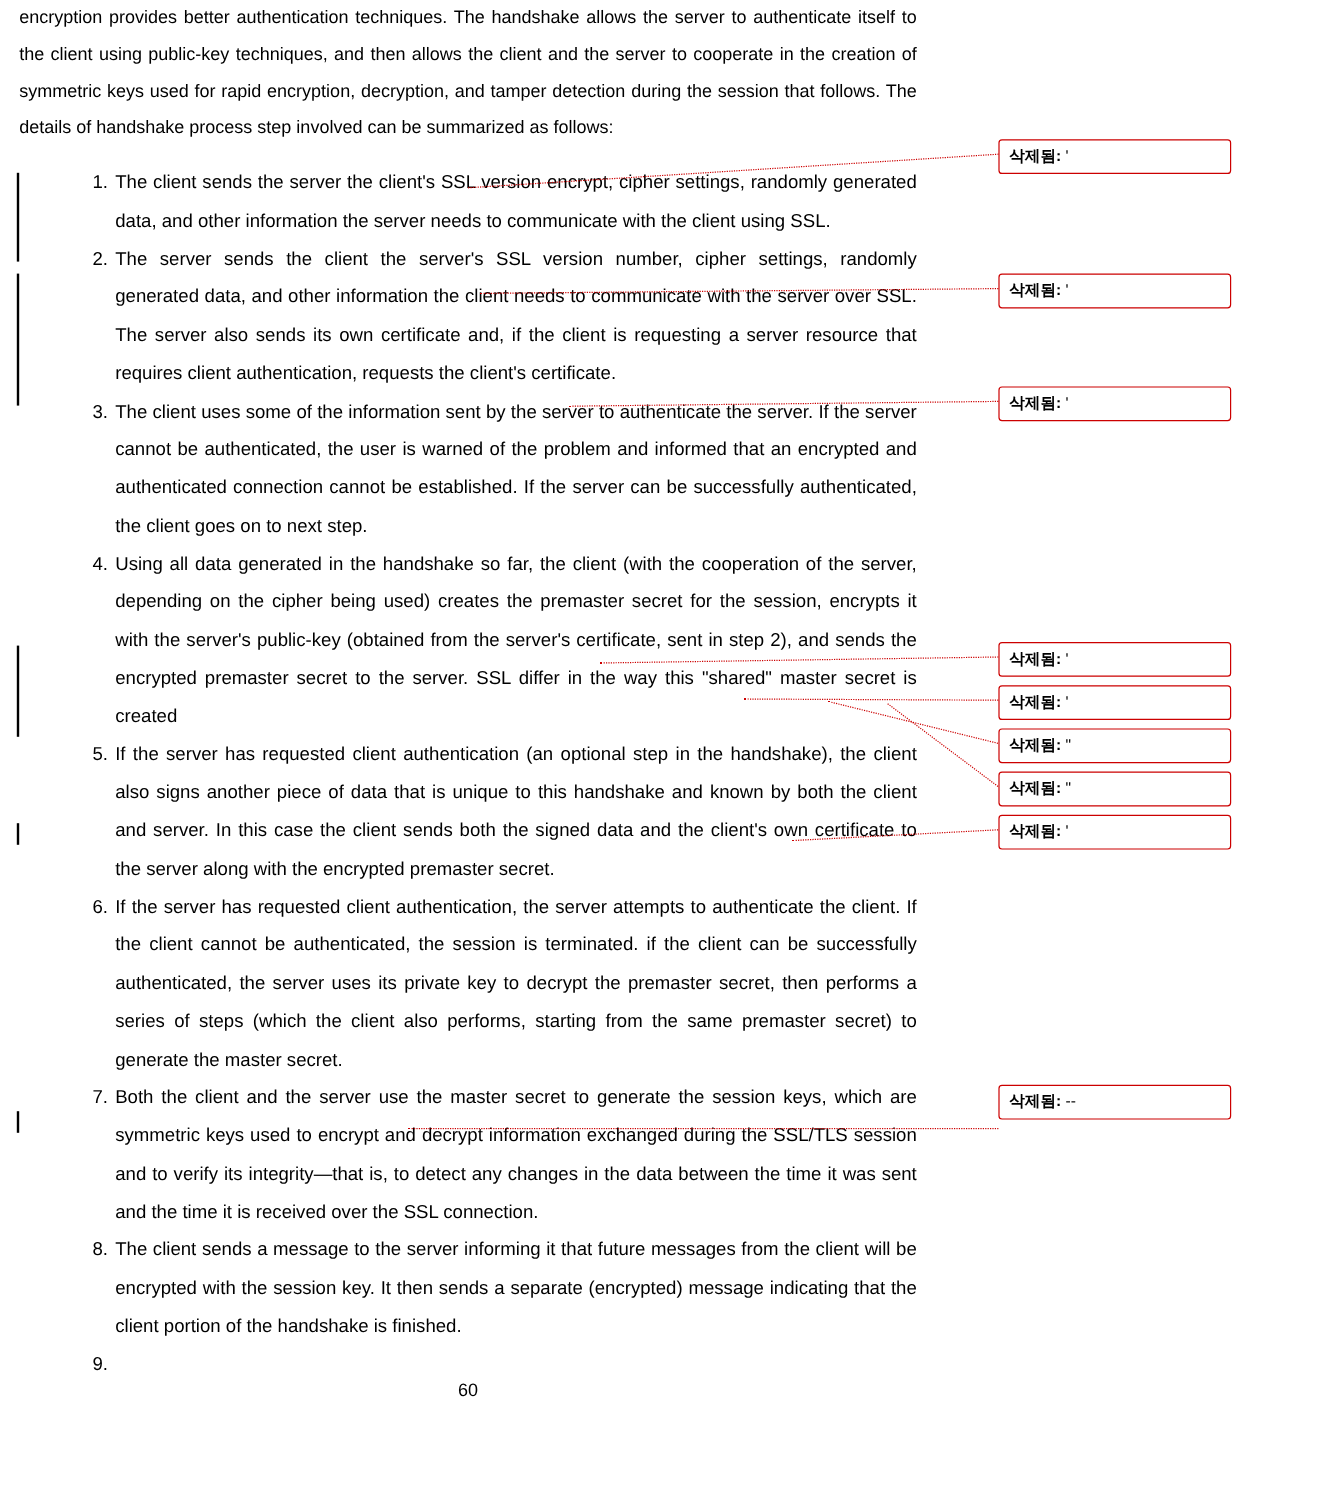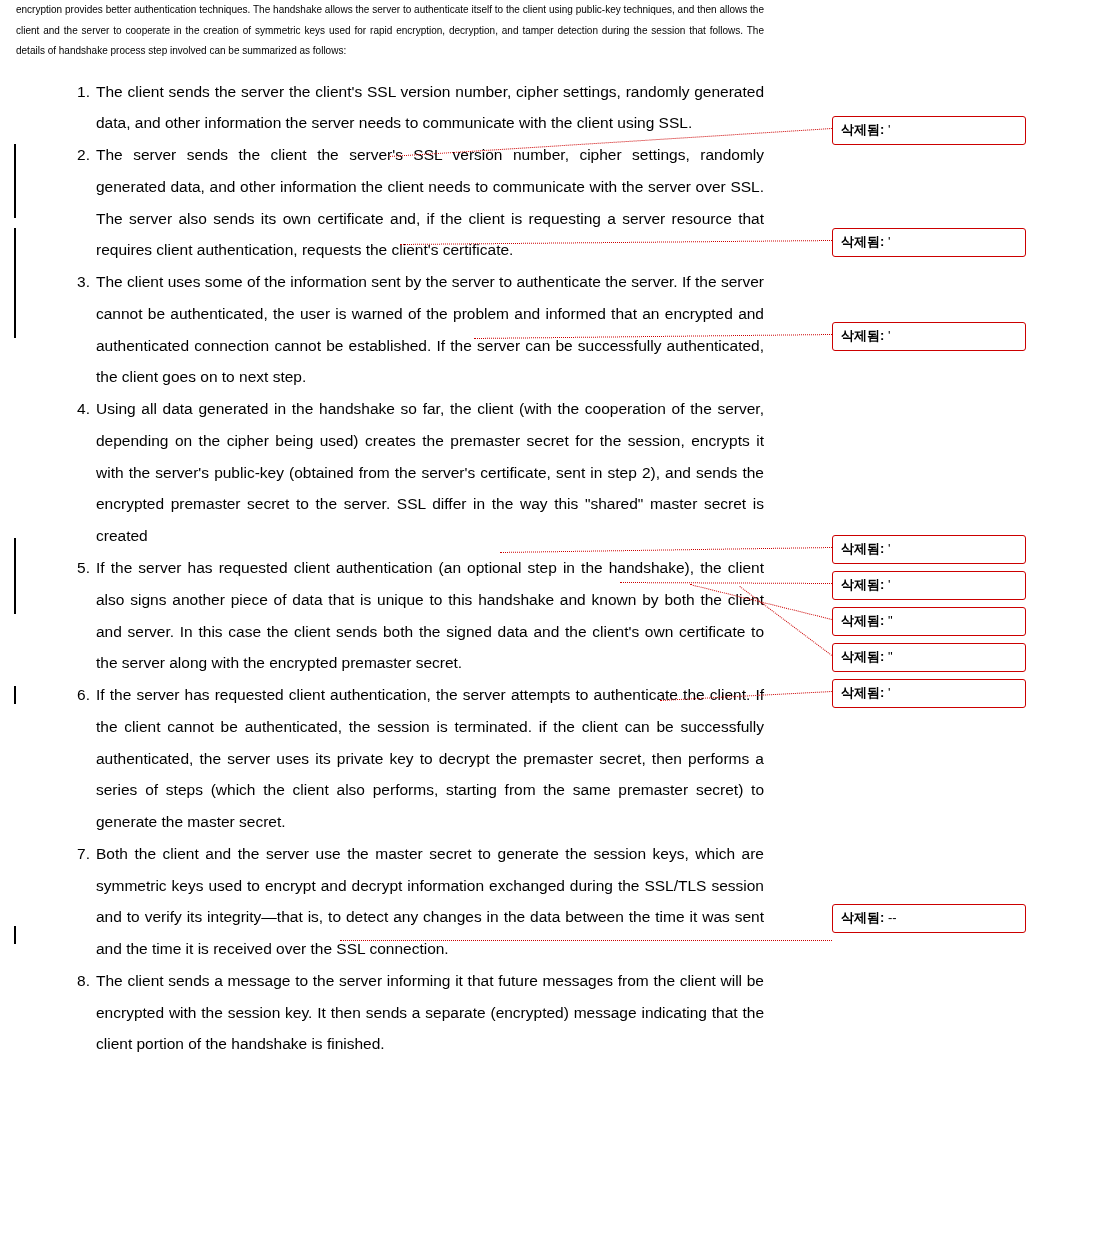--- a/index.html
+++ b/index.html
@@ -10,21 +10,21 @@
     width: 1106px;
     position: relative;
   }
   .page {
     width: 780px;
     padding: 0 16px;
     box-sizing: border-box;
     position: relative;
   }
   .intro {
-    font-size: 10px;
+    font-size: 15px;
     line-height: 2.05;
     color: #000;
     text-align: justify;
     margin: 0 0 14px 0;
   }
   .list {
     margin: 0 0 0 40px;
     padding: 0;
     list-style: none;
     border-left: 2px solid #000;
@@ -86,31 +86,32 @@
   
 </style>
 </head>
 <body>
 
 <div class="page">
   <p class="intro">encryption provides better authentication techniques. The handshake allows the server to authenticate itself to the client using public-key techniques, and then allows the client and the server to cooperate in the creation of symmetric keys used for rapid encryption, decryption, and tamper detection during the session that follows. The details of handshake process step involved can be summarized as follows:</p>
 
   <ol class="list" id="mainlist" style="border-left:none;">
 
-  <li><span class="num">1.</span><span>The client sends the server the client's SSL version number, cipher settings, randomly generated data, and other information the server needs to communicate with the client using SSL.</span></li>
+  <li><span class="num">1.</span><span>The client sends the server the client's SSL version encrypt, cipher settings, randomly generated data, and other information the server needs to communicate with the client using SSL.</span></li>
       <li><span class="num">2.</span><span>The server sends the client the server's SSL version number, cipher settings, randomly generated data, and other information the client needs to communicate with the server over SSL. The server also sends its own certificate and, if the client is requesting a server resource that requires client authentication, requests the client's certificate.</span></li>
       <li><span class="num">3.</span><span>The client uses some of the information sent by the server to authenticate the server. If the server cannot be authenticated, the user is warned of the problem and informed that an encrypted and authenticated connection cannot be established. If the server can be successfully authenticated, the client goes on to next step.</span></li>
       <li><span class="num">4.</span><span>Using all data generated in the handshake so far, the client (with the cooperation of the server, depending on the cipher being used) creates the premaster secret for the session, encrypts it with the server's public-key (obtained from the server's certificate, sent in step 2), and sends the encrypted premaster secret to the server. SSL differ in the way this "shared" master secret is created</span></li>
       <li><span class="num">5.</span><span>If the server has requested client authentication (an optional step in the handshake), the client also signs another piece of data that is unique to this handshake and known by both the client and server. In this case the client sends both the signed data and the client's own certificate to the server along with the encrypted premaster secret.</span></li>
       <li><span class="num">6.</span><span>If the server has requested client authentication, the server attempts to authenticate the client. If the client cannot be authenticated, the session is terminated. if the client can be successfully authenticated, the server uses its private key to decrypt the premaster secret, then performs a series of steps (which the client also performs, starting from the same premaster secret) to generate the master secret.</span></li>
       <li><span class="num">7.</span><span>Both the client and the server use the master secret to generate the session keys, which are symmetric keys used to encrypt and decrypt information exchanged during the SSL/TLS session and to verify its integrity—that is, to detect any changes in the data between the time it was sent and the time it is received over the SSL connection.</span></li>
       <li><span class="num">8.</span><span>The client sends a message to the server informing it that future messages from the client will be encrypted with the session key. It then sends a separate (encrypted) message indicating that the client portion of the handshake is finished.</span></li>
       <li><span class="num">9.</span></li>
     </ol>
 
+  <div class="pagenum">60</div>
 </div>
 
 <div class="changebar" style="top:144px;height:74px;"></div>
 <div class="changebar" style="top:228px;height:110px;"></div>
 <div class="changebar" style="top:538px;height:76px;"></div>
 <div class="changebar" style="top:686px;height:18px;"></div>
 <div class="changebar" style="top:926px;height:18px;"></div>
 
 <div id="balloons">
     <div class="balloon" style="top: 116px;"><b>삭제됨:</b><span> '</span></div>

